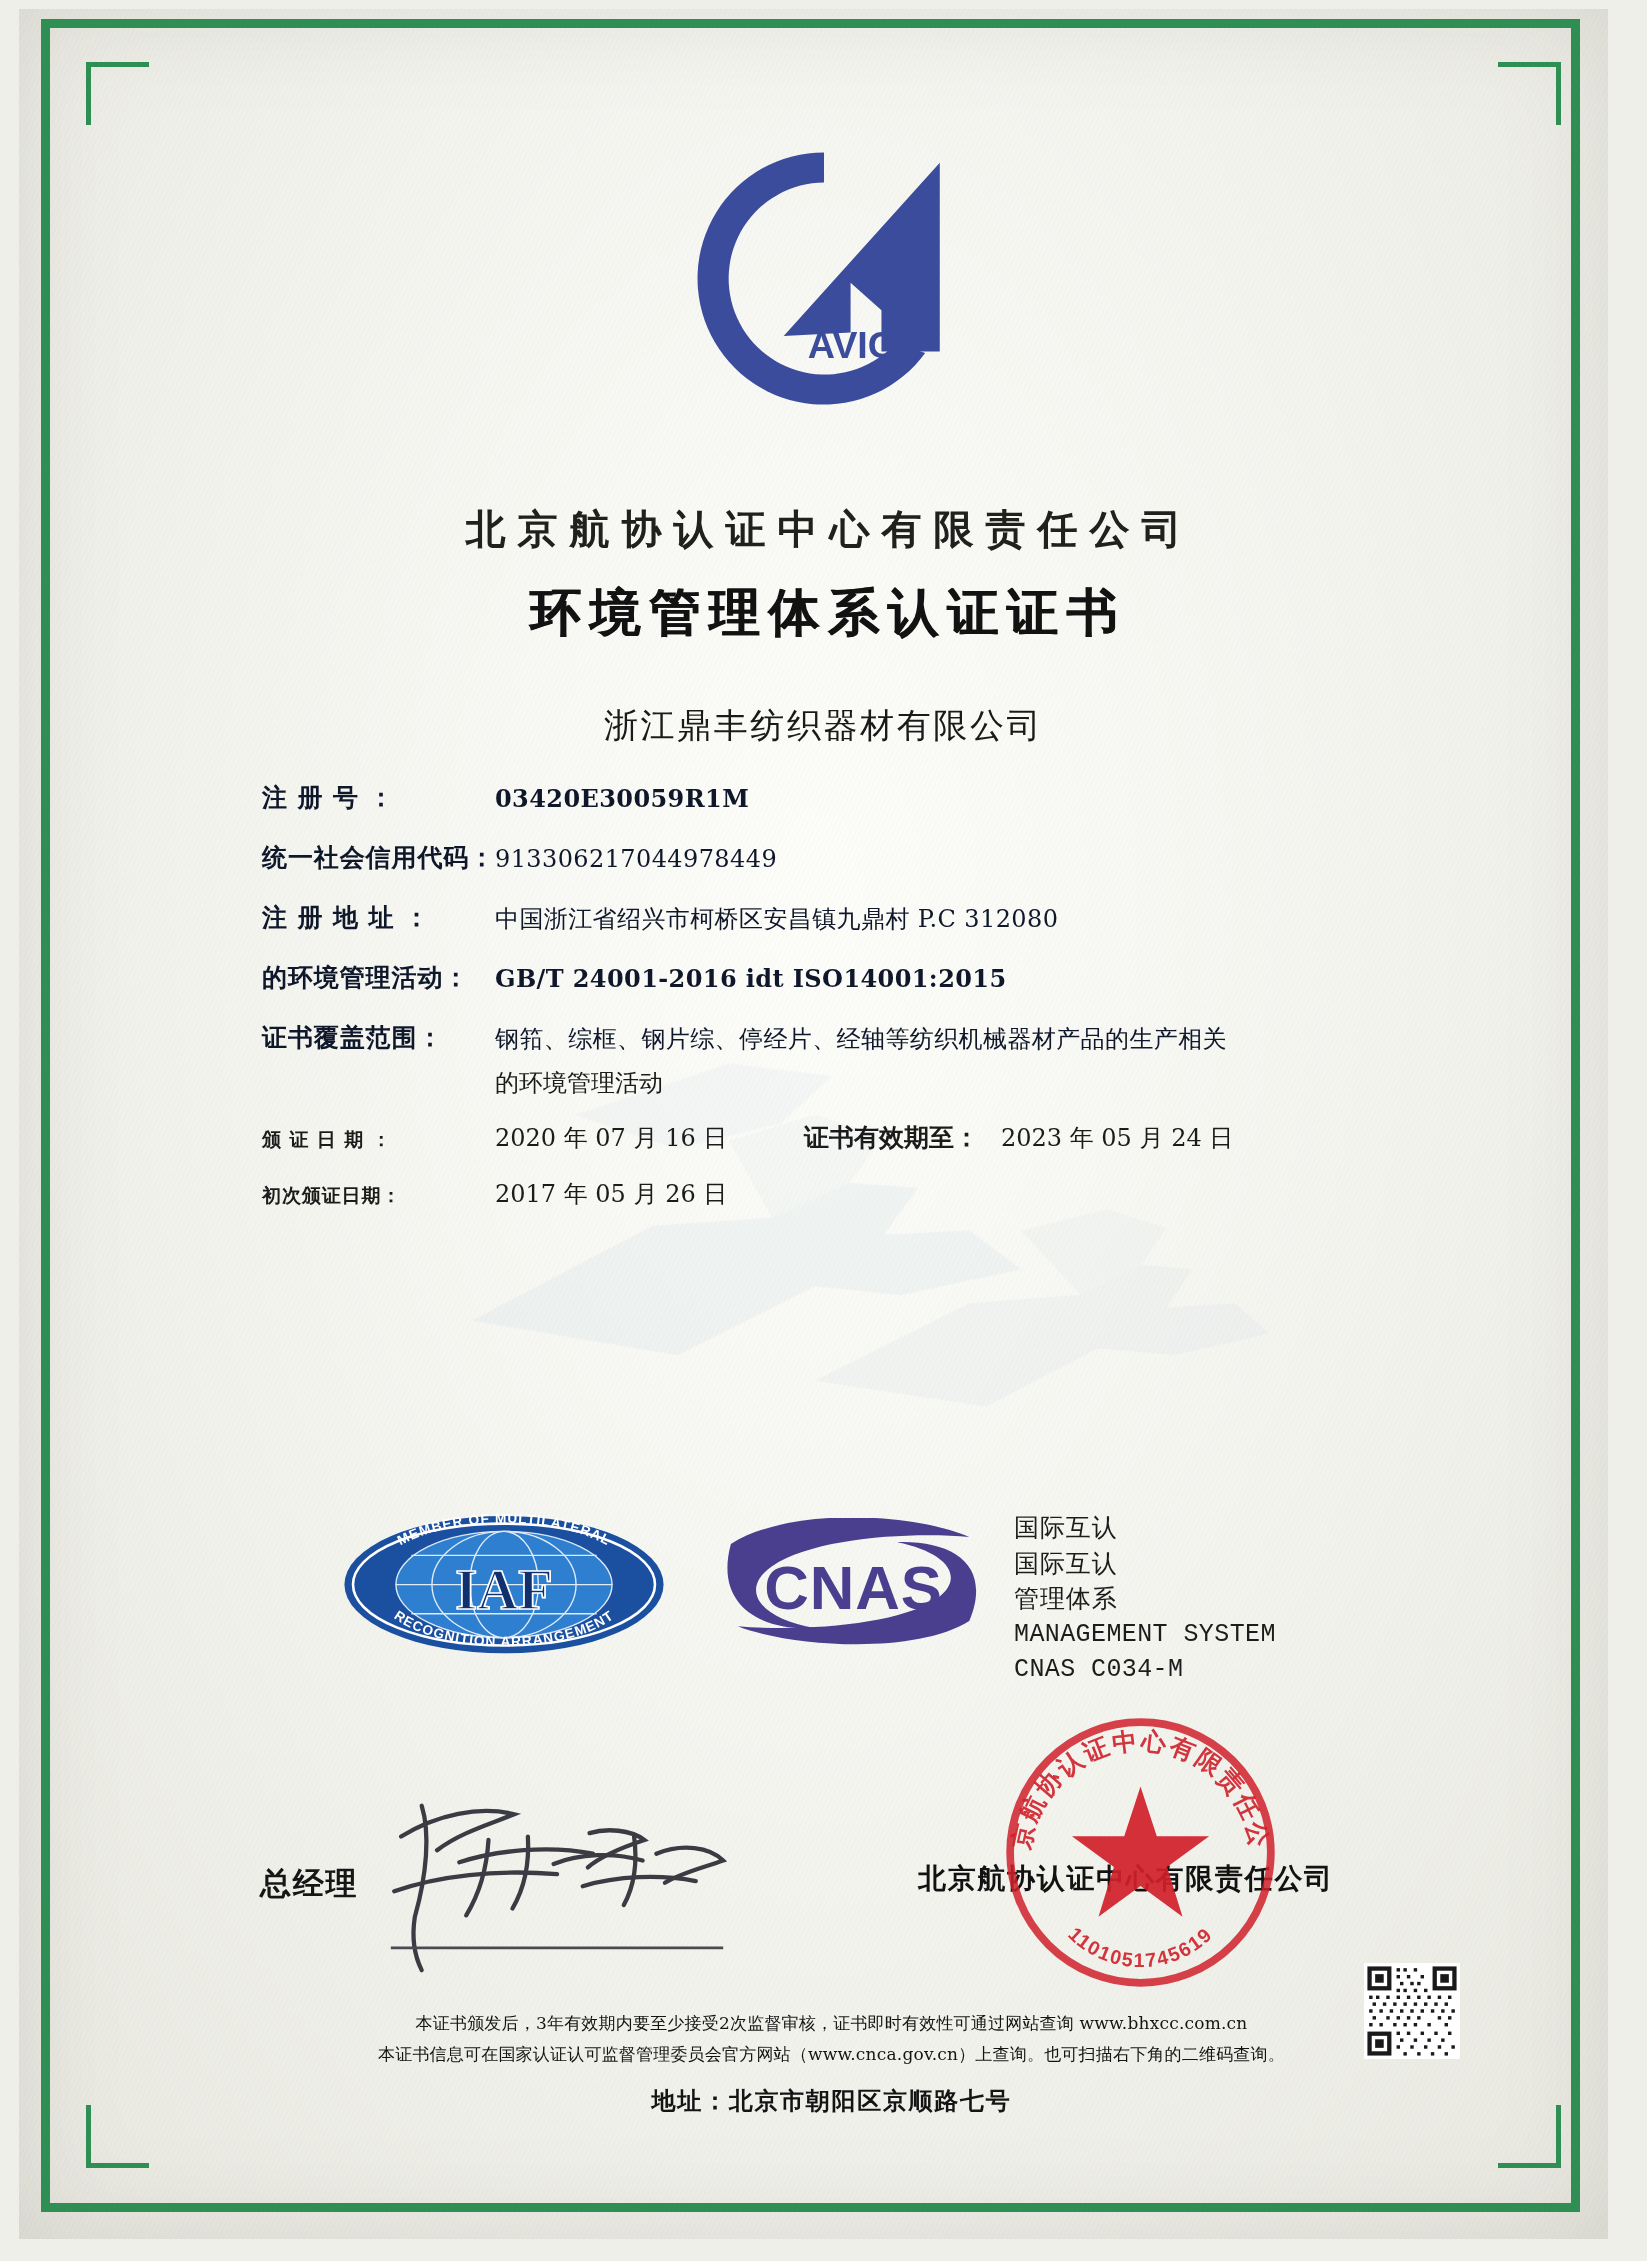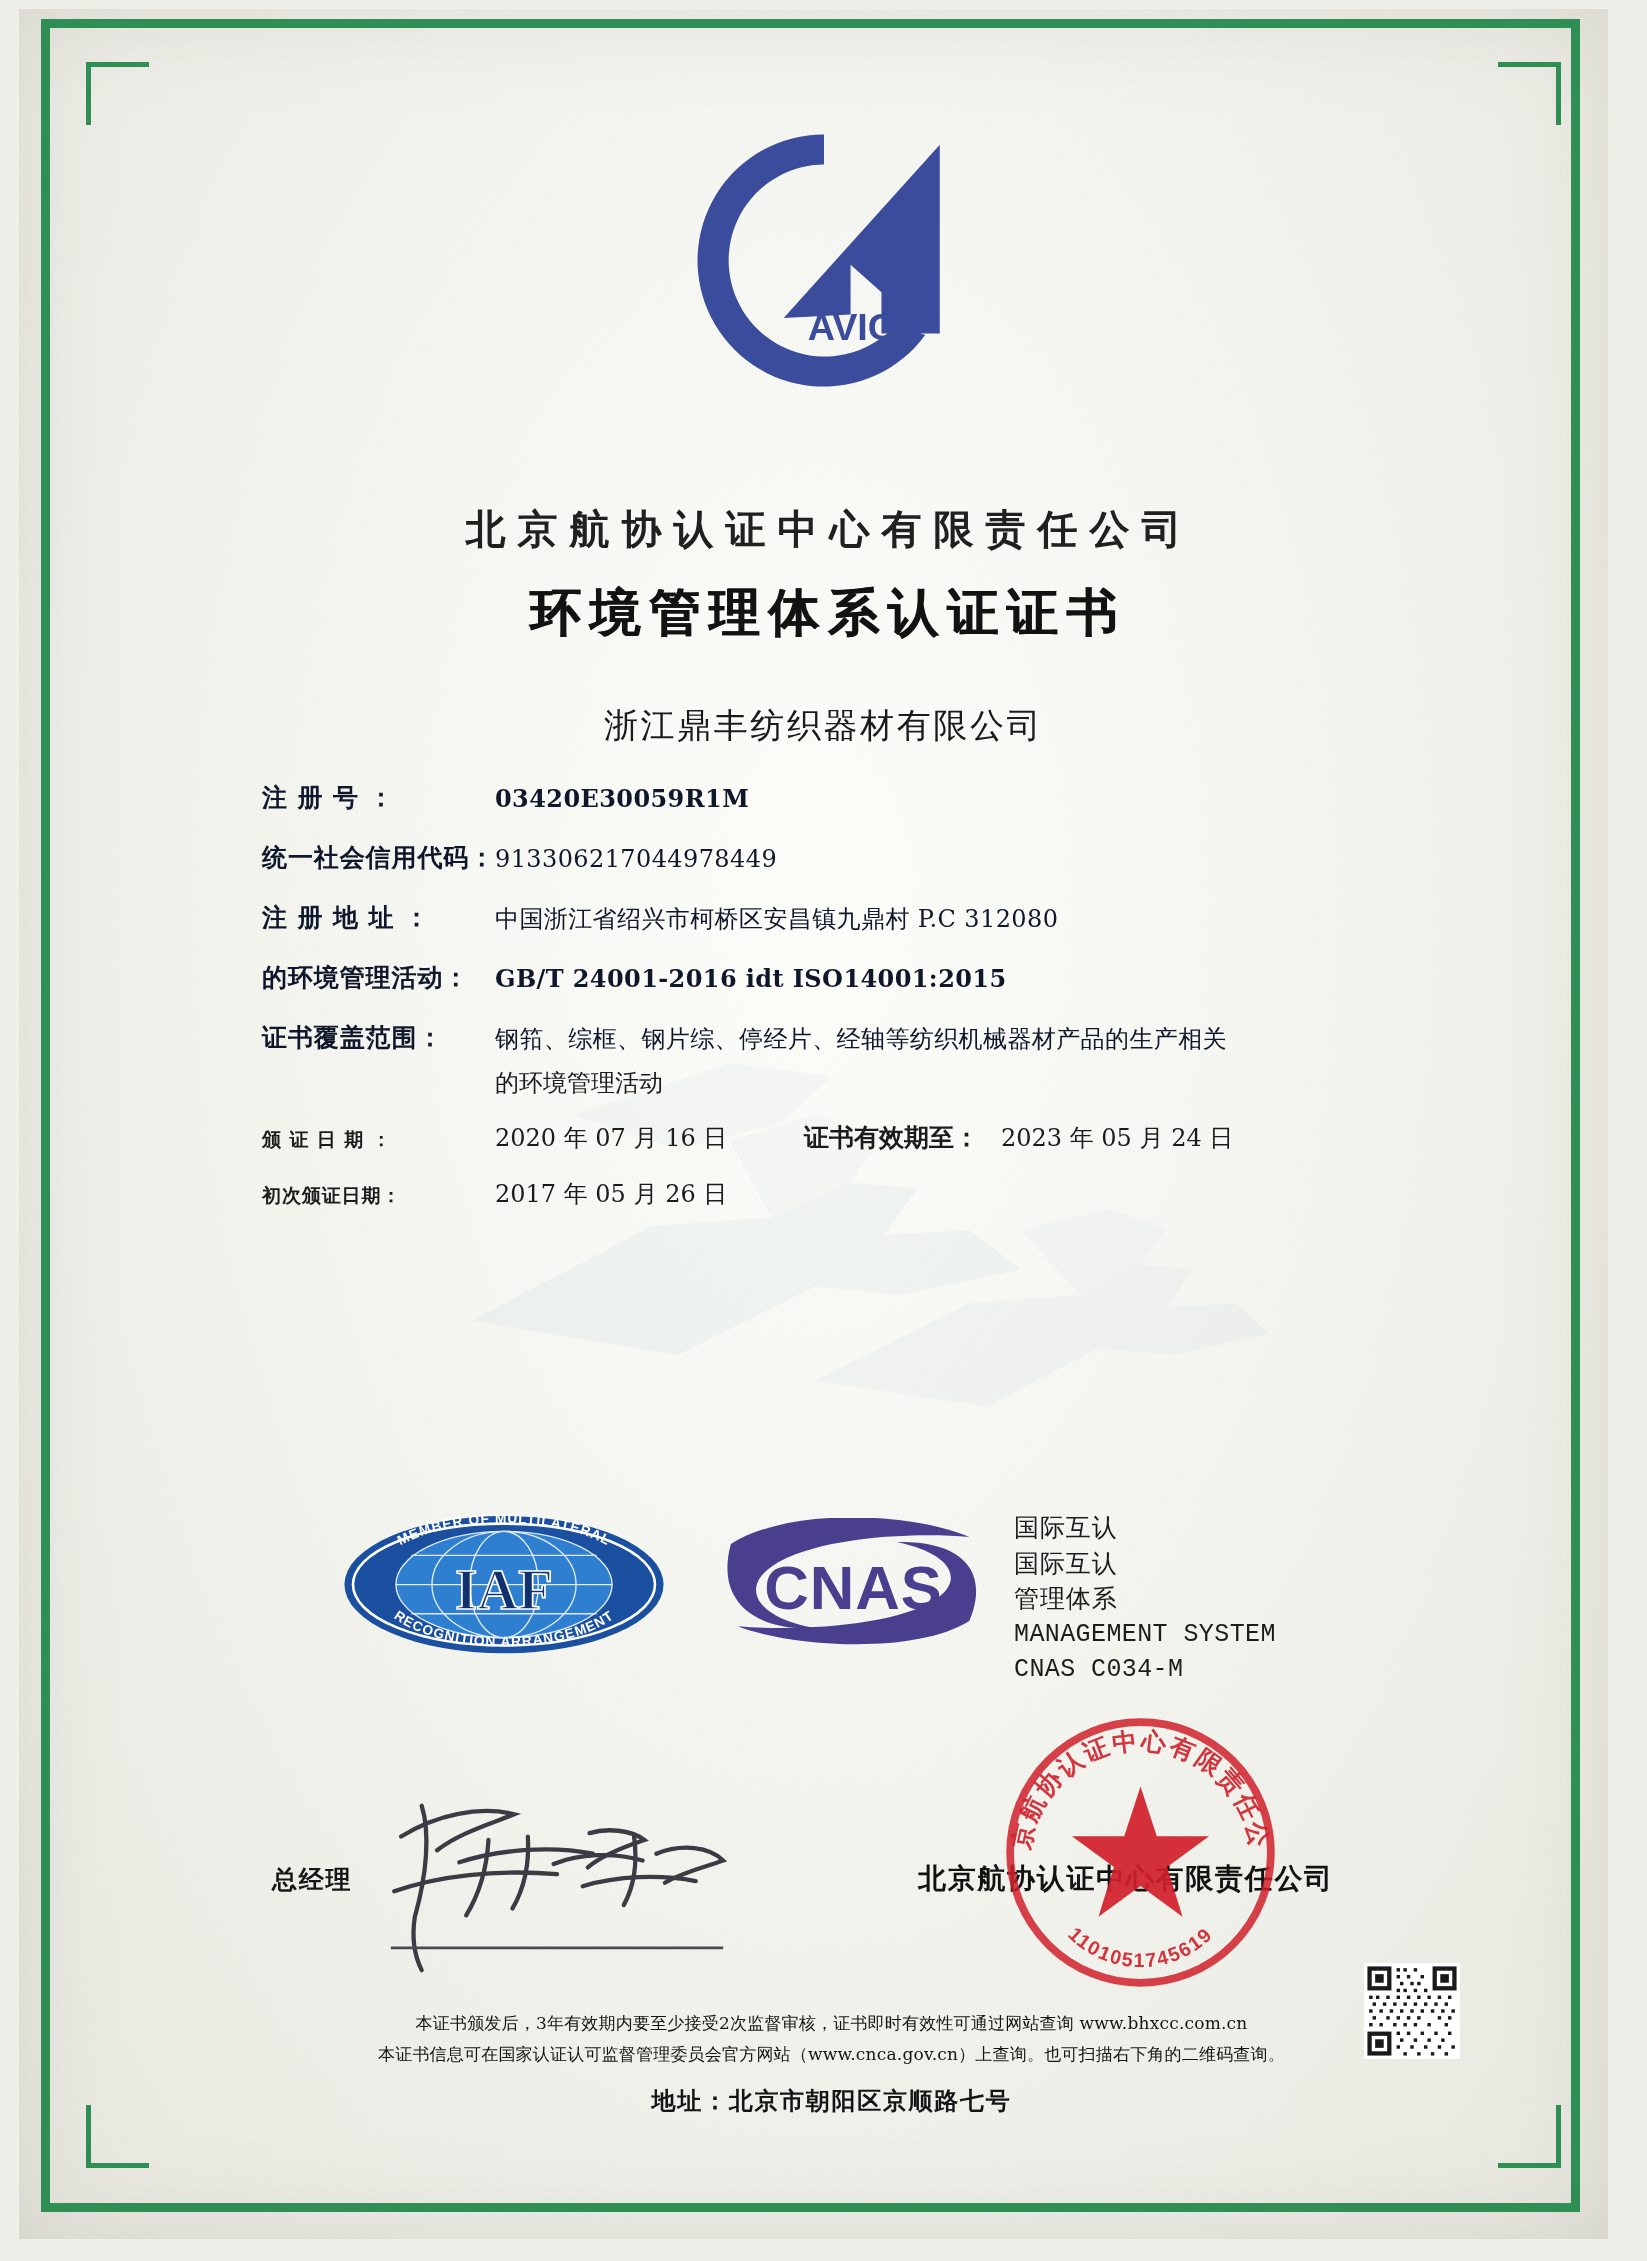--- a/index.html
+++ b/index.html
@@ -73,21 +73,21 @@
     width: 909px; height: 480px;
     opacity: 0.22;
     pointer-events: none;
   }
 
   
   .avic-logo {
     position: absolute;
     left: 50%;
     transform: translateX(-50%);
-    top: 119px;
+    top: 137px;
     width: 283px;
     height: 283px;
     text-align: right;
   }
 
   
   .org-name {
     position: absolute;
     top: 502px;
     left: 0; right: 0;
@@ -209,24 +209,24 @@
     letter-spacing: 0.9px;
   }
   .cnas-text .en {
     font-family: Liberation Mono, monospace;
     letter-spacing: 0.4px;
   }
 
   
   .gm-label {
     position: absolute;
-    left: 272px;
+    left: 260px;
     top: 1863px;
     font-family: "DejaVu Serif", serif;
-    font-size: 25px;
+    font-size: 31px;
     font-weight: 700;
     color: #161616;
     letter-spacing: 1.7px;
   }
   .signature {
     position: absolute;
     left: 377px;
     top: 1780px;
     width: 360px;
     height: 197px;

